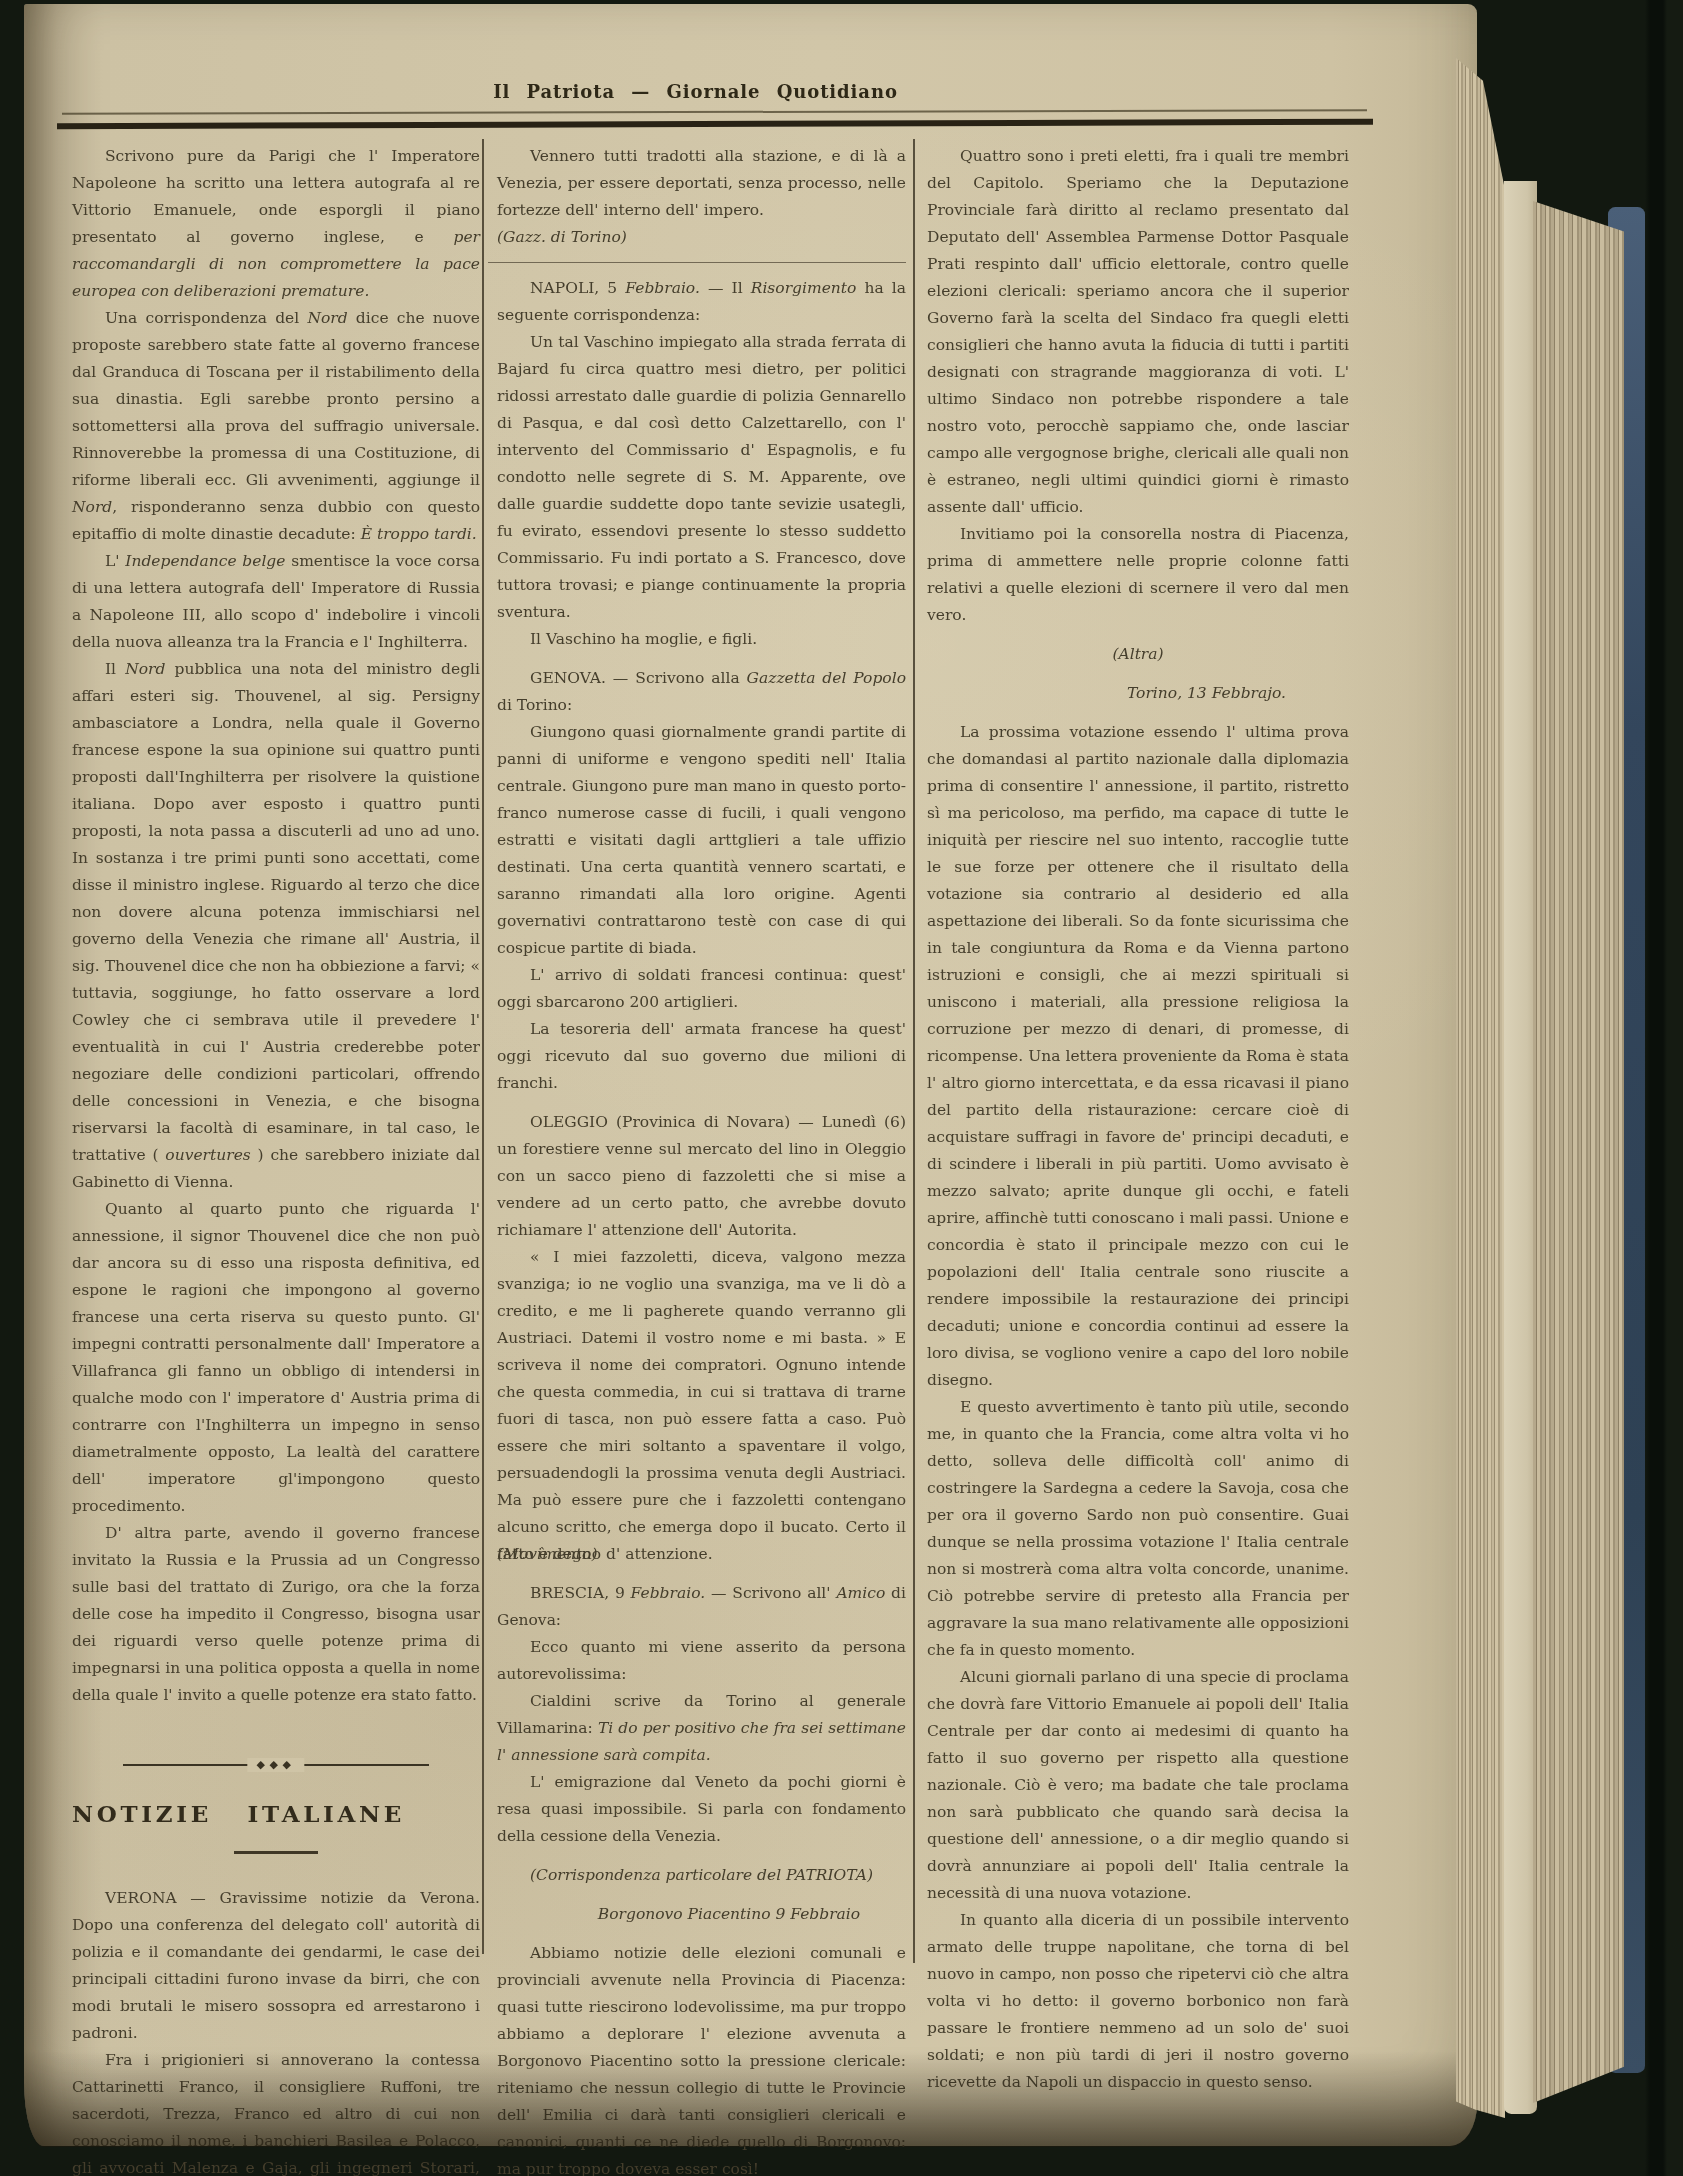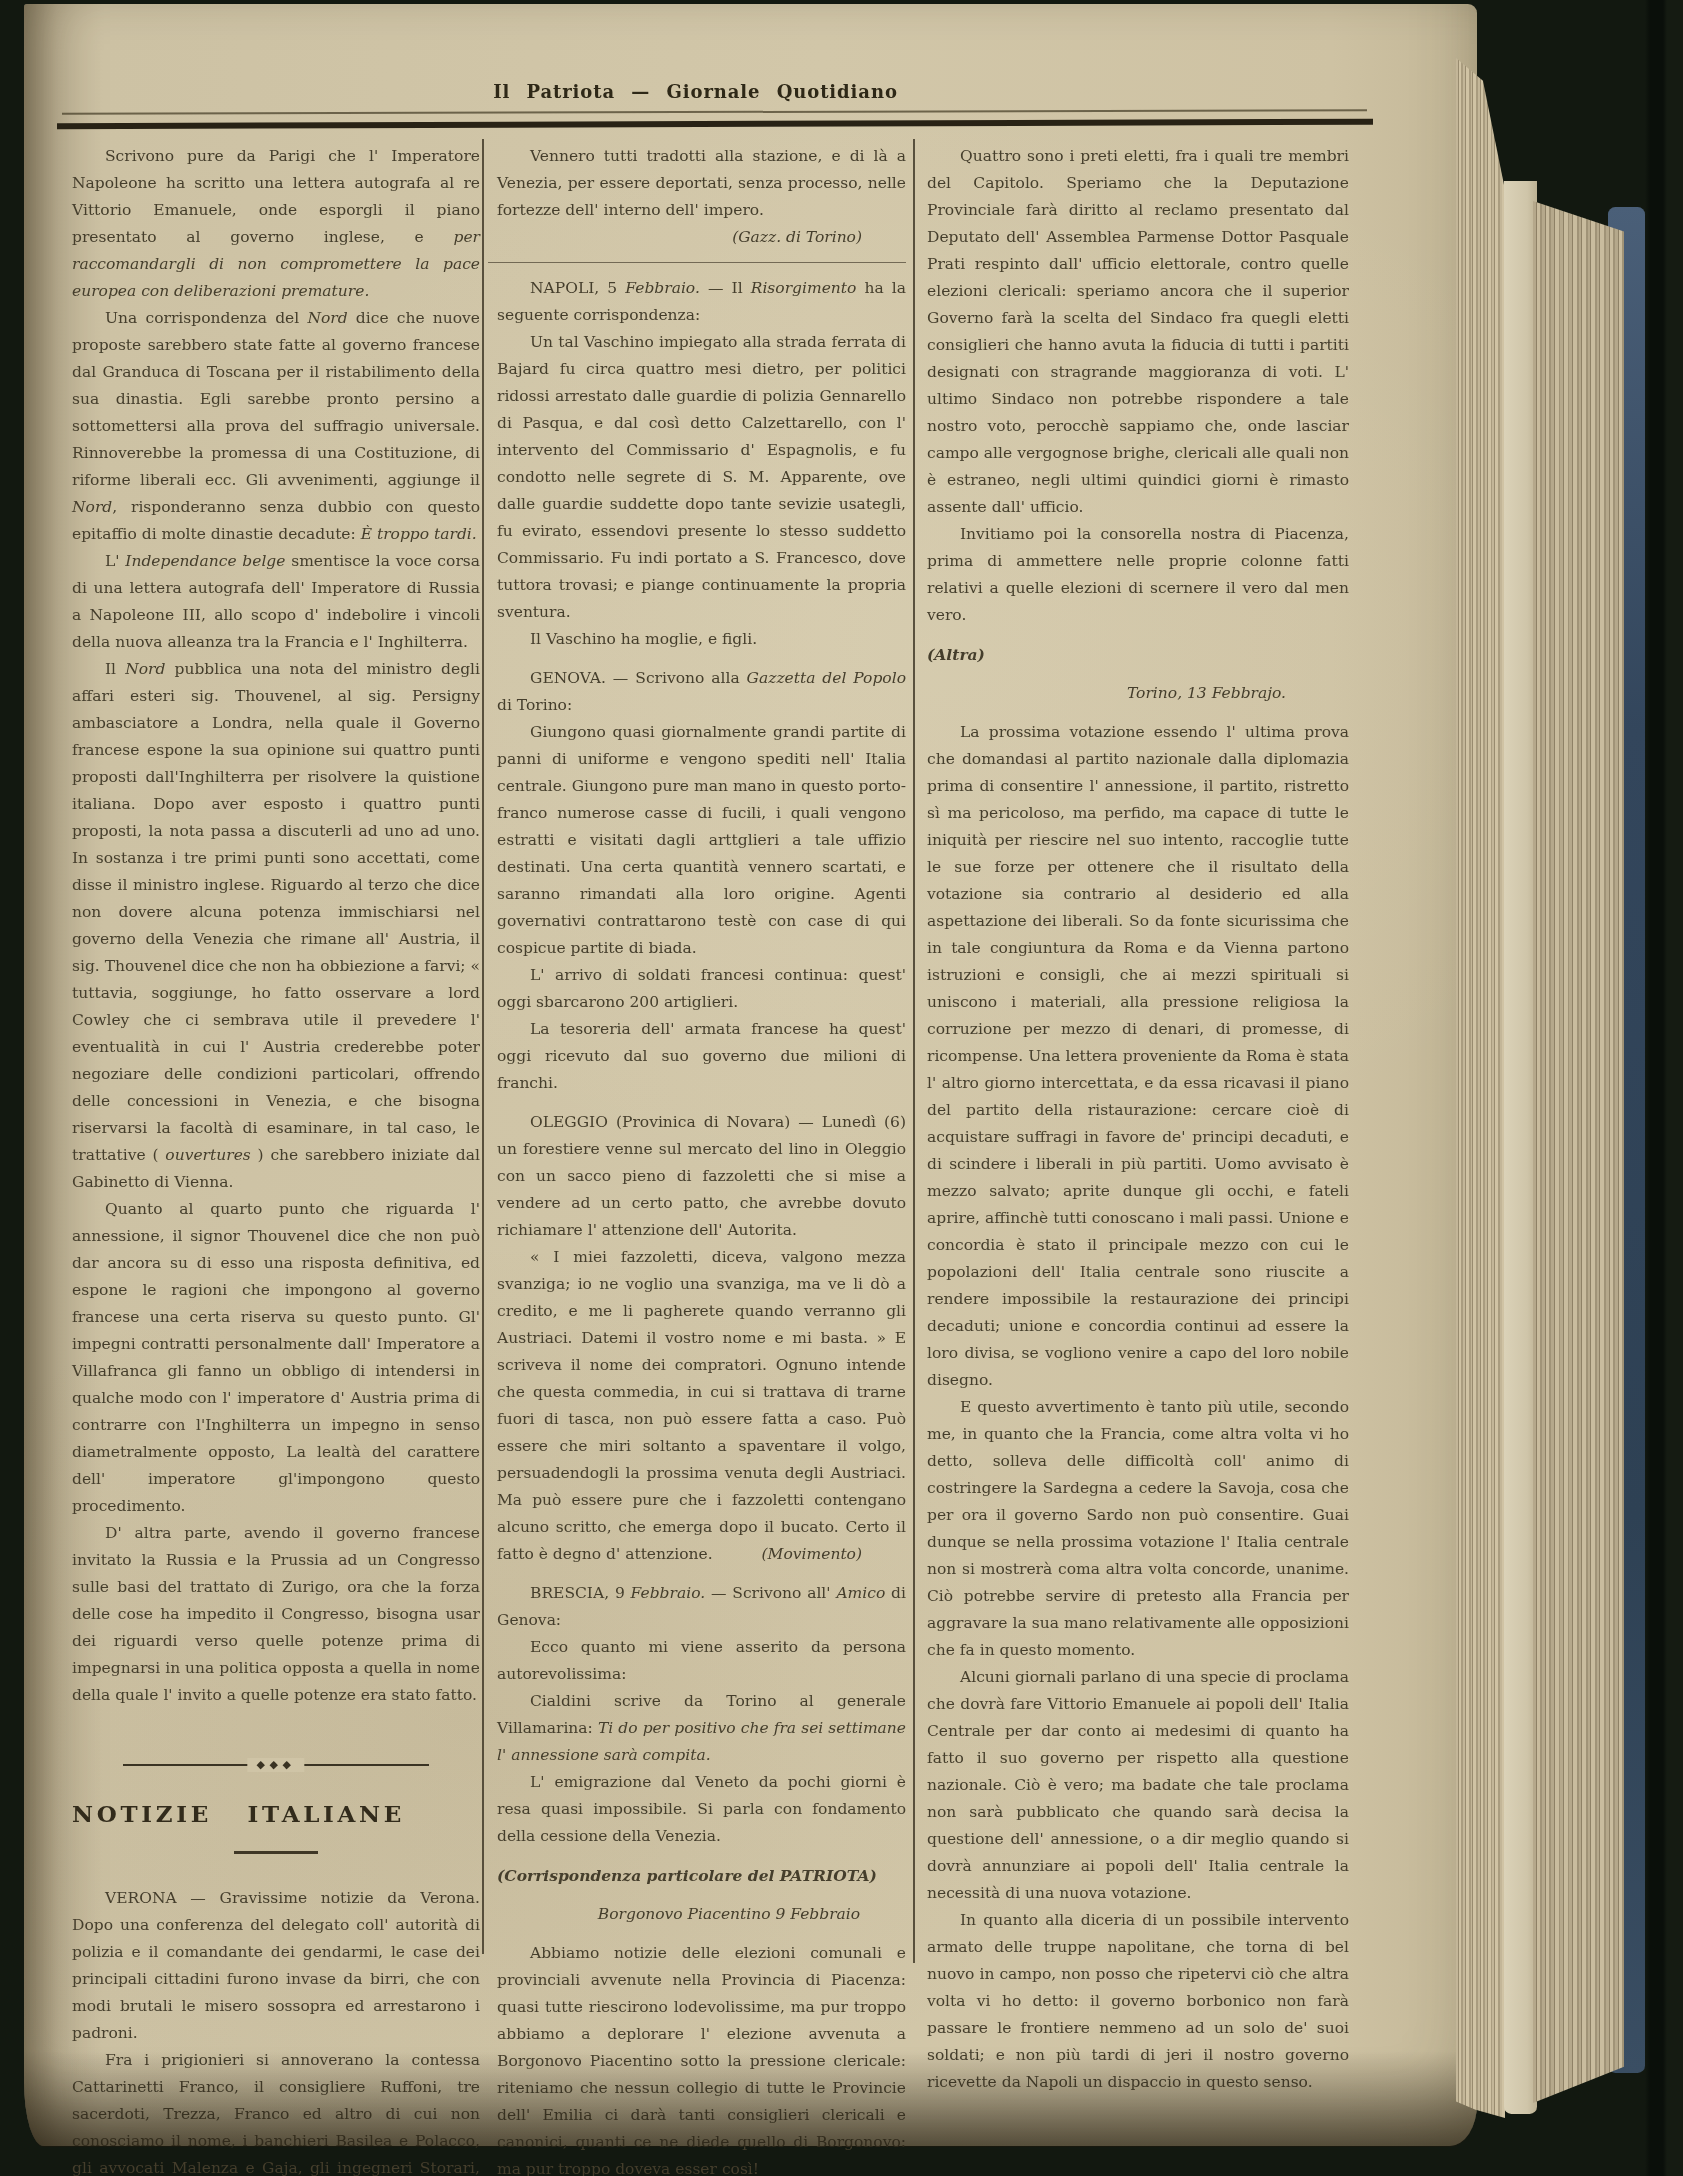--- a/index.html
+++ b/index.html
@@ -59,36 +59,36 @@
   .news-col{
     position:absolute;top:139px;font-size:15.5px;line-height:27px;color:#453e2c;
     text-align:justify;
   }
   #col-0{left:48px;width:408px;}
   #col-1{left:473px;width:409px;}
   #col-2{left:903px;width:422px;}
   .blk{margin:0;}
   .blk.gap{margin-top:12px;}
   .para{text-indent:33px;}
-  .sig{text-align:right;font-style:italic;padding-right:44px;text-indent:0;}
+  .sig{font-style:italic;padding-right:44px;text-indent:0;}
   .sig.pull{margin-top:-27px;}
   .hrule{height:1.8px;background:#4a4230;opacity:.7;margin:11px 0 1.8px -9.1px;}
   .section-title{
     font-weight:bold;font-size:23px;letter-spacing:3.7px;word-spacing:24px;
     color:#322b1b;margin:27.4px 0 3.7px;text-indent:0;
   }
   .ornament{position:relative;height:14.6px;margin:49px 25.6px 12.8px;}
   .ornament::before{content:'';position:absolute;left:7%;right:7%;top:6.4px;height:1.8px;background:#3a3323;}
   .ornament::after{
     content:'◆◆◆';position:absolute;left:50%;top:0;transform:translateX(-50%);
     font-size:11px;line-height:14.6px;letter-spacing:4.6px;color:#3a3323;
     background:#cfc4a6;padding:0 9.1px;
   }
   .shortrule{width:84px;height:3.7px;background:#3f3726;margin:24px auto 31px;}
-  .center-italic{font-style:italic;text-indent:0;font-weight:bold;}
+  .center-italic{text-align:center;font-style:italic;text-indent:0;}
   .dateline{text-align:center;font-style:italic;text-indent:0;}
   .dateline.shift-right{padding-left:137px;}
   .dateline.shift-slight{padding-left:55px;}
   i{font-style:italic;}
 </style>
 </head>
 <body>
 
 <div class="page">
   <div class="masthead">Il Patriota — Giornale Quotidiano</div>

